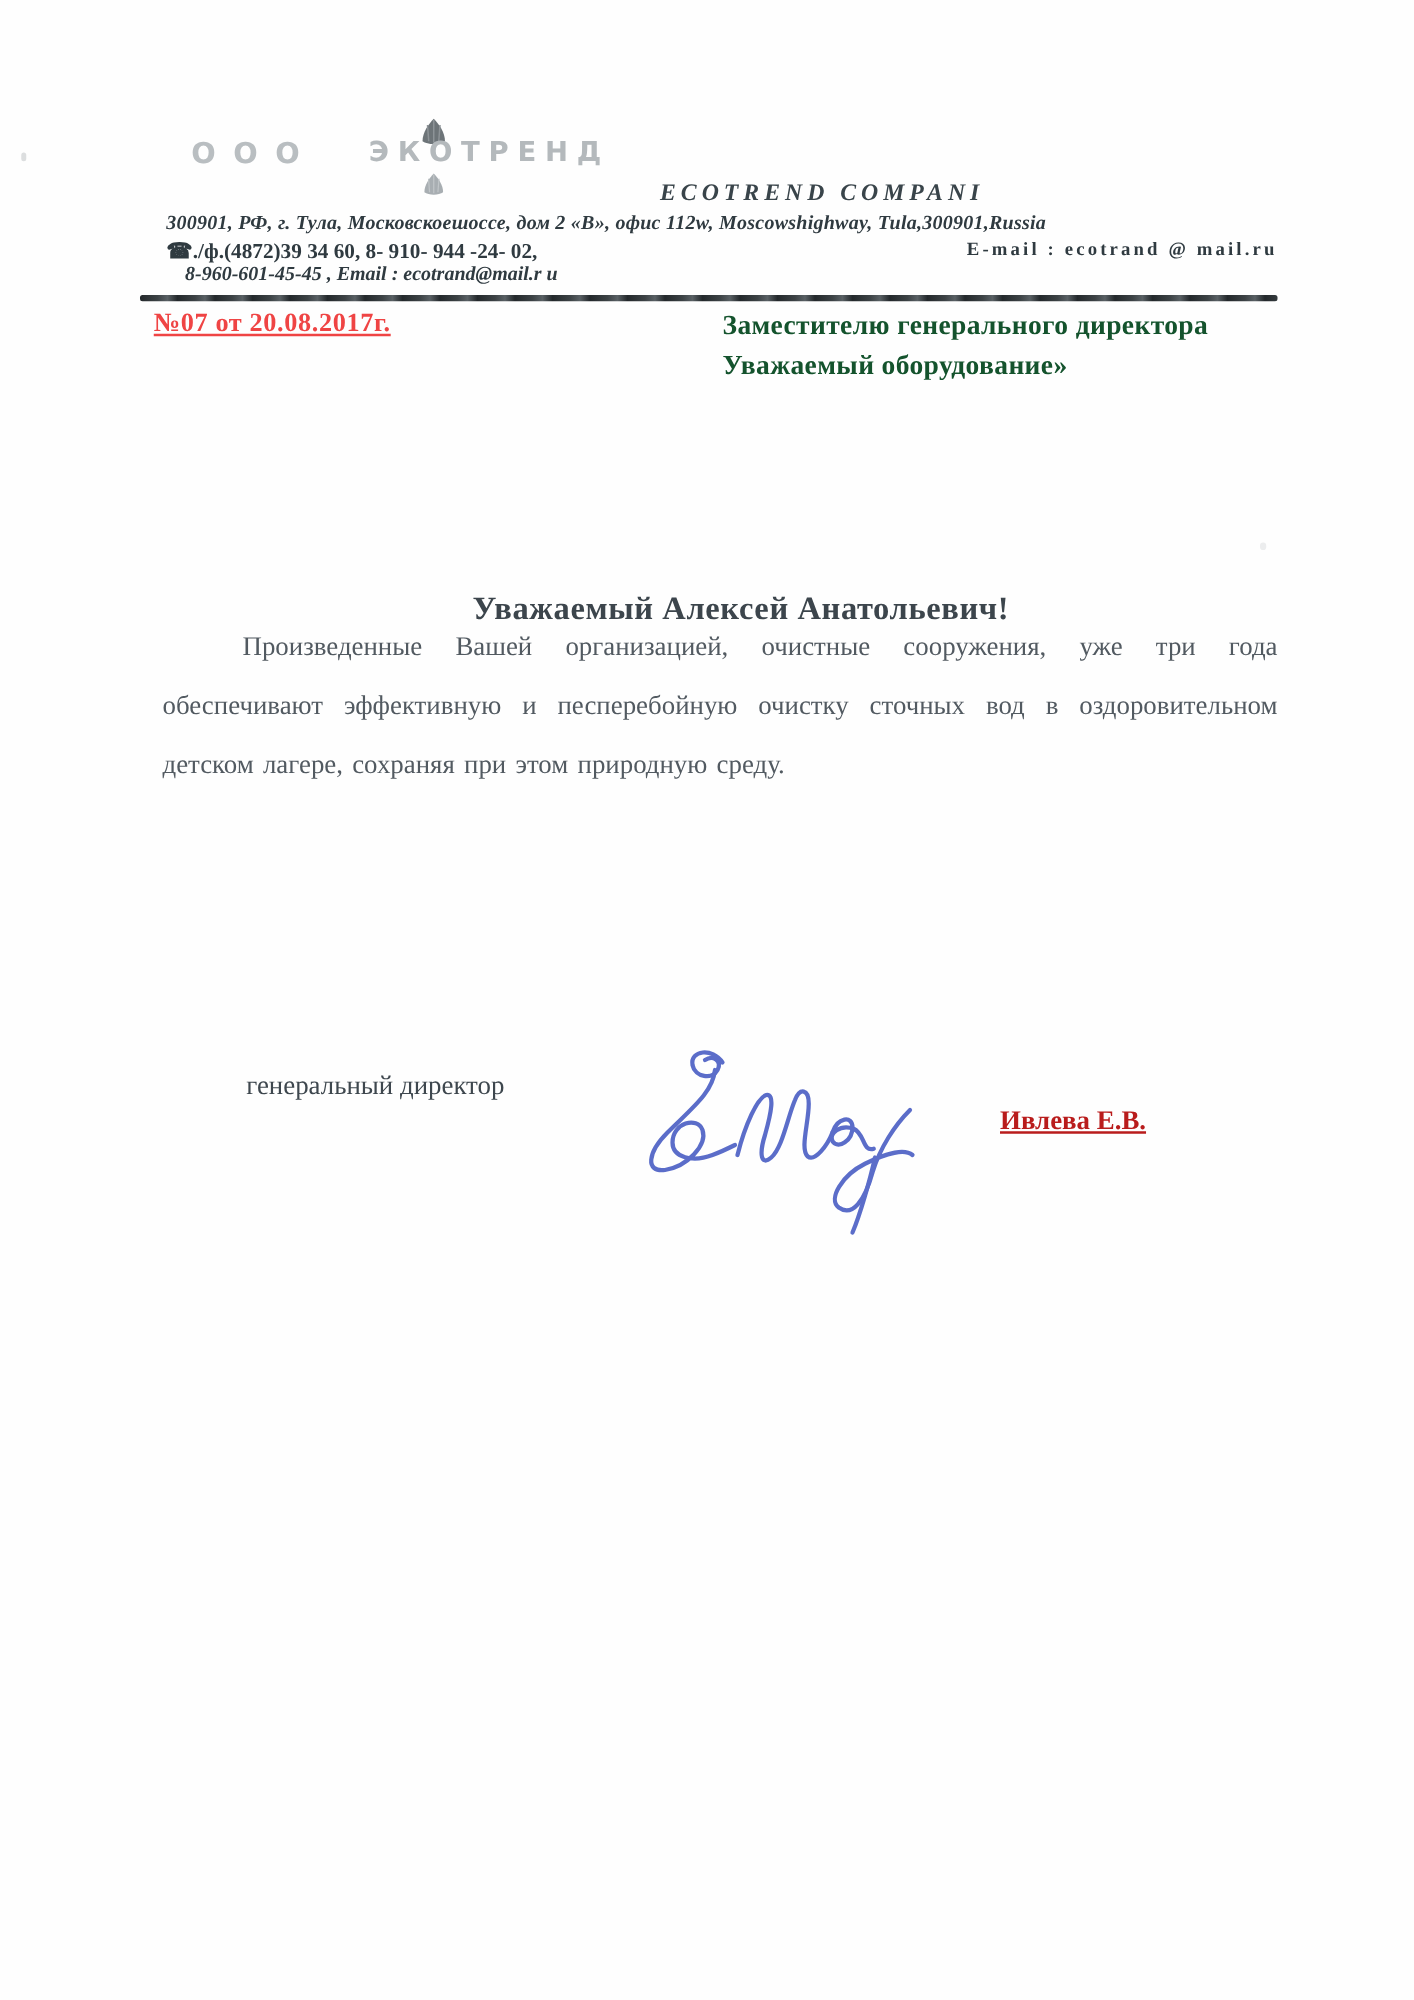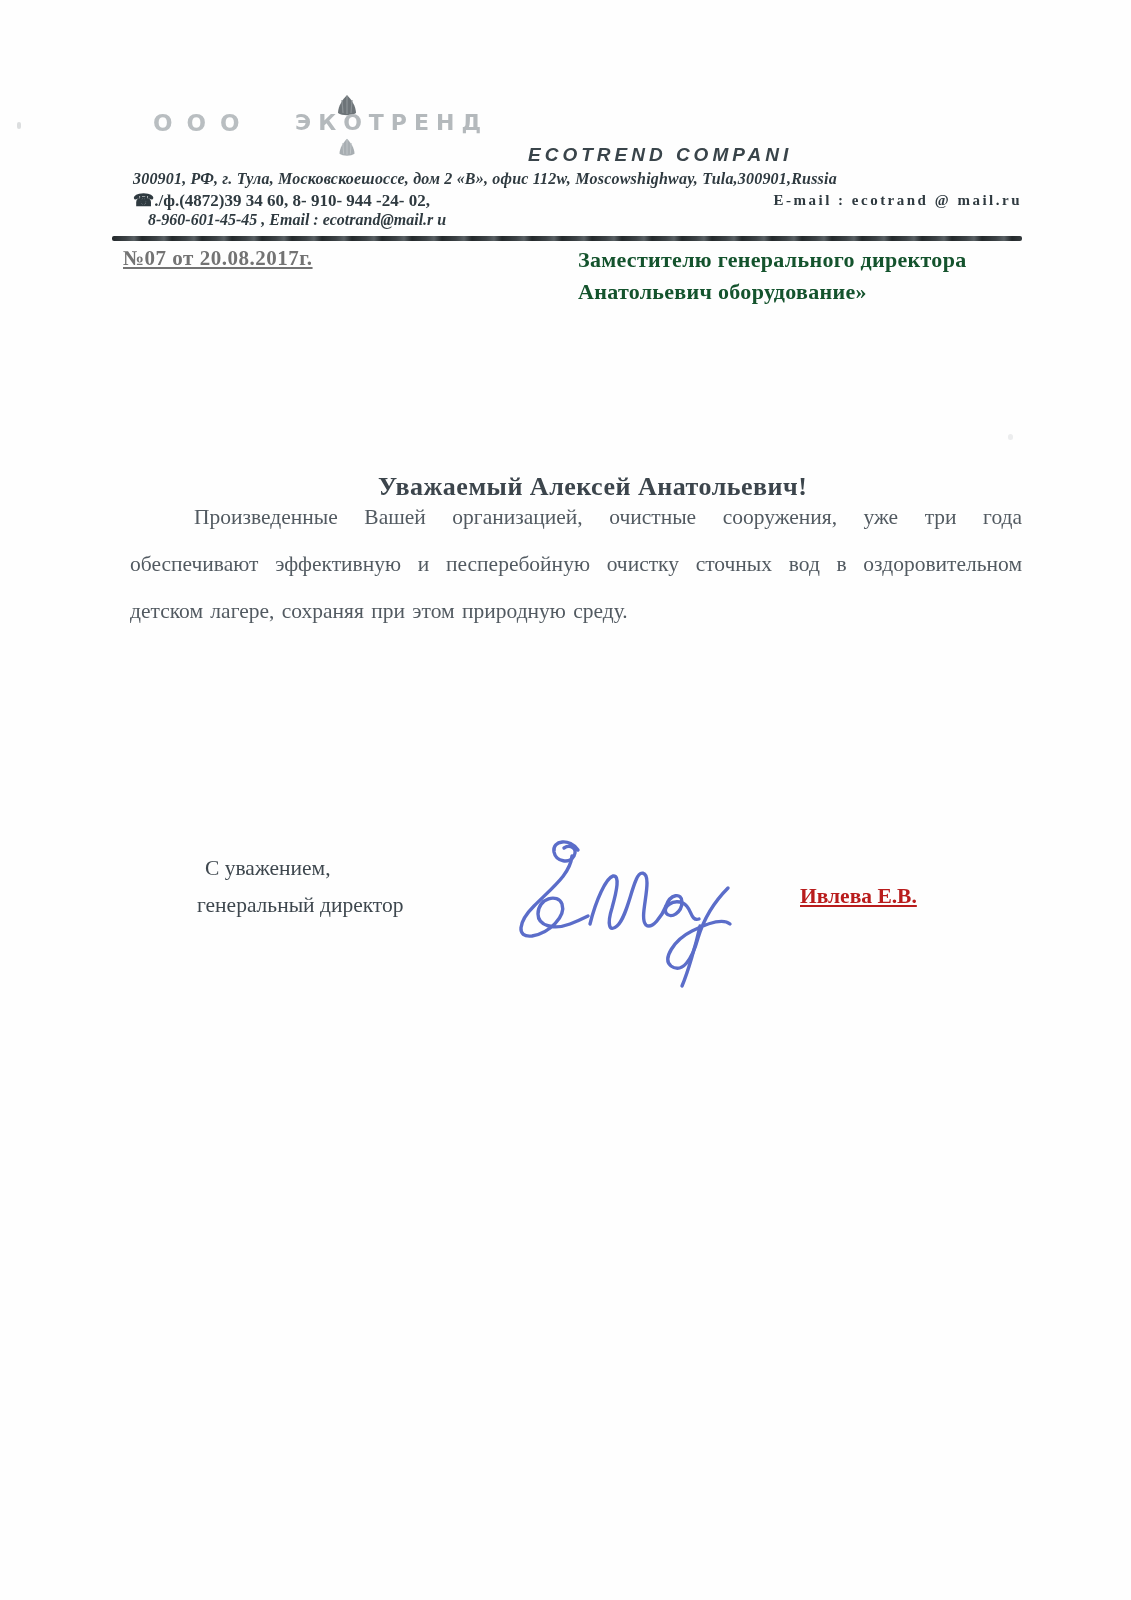--- a/index.html
+++ b/index.html
@@ -26,21 +26,21 @@
     font-family:"DejaVu Sans", sans-serif;
     font-size:22px; letter-spacing:7px;
     color:#b4b9bc; font-weight:600;
   }
   .logo-icon-top { left:334px; top:94px; }
   .logo-icon-bottom { left:336px; top:138px; }
 
   
   .company-en {
     left:528px; top:144px;
-    font-family:Liberation Sans, sans-serif;
+    font-family:Liberation Serif, serif;
     font-style:italic; font-weight:700;
     font-size:19px; letter-spacing:4px;
     color:#39444a;
   }
   .addr-line1 {
     left:133px; top:170px;
     font-style:italic; font-weight:700;
     font-size:16px; color:#2f3a40;
     letter-spacing:0.2px;
   }
@@ -62,21 +62,21 @@
     left:112px; top:236px; width:910px; height:5px;
     background:repeating-linear-gradient(90deg,
       #23282b 0px, #3c4245 14px, #596064 22px, #23282b 30px);
     border-radius:2px;
   }
 
   
   .ref-number {
     left:123px; top:246px;
     font-size:21px; font-weight:700;
-    color:#737373; text-decoration:underline;
+    color:#ef4444; text-decoration:underline;
     letter-spacing:0.5px;
   }
   .addressee {
     left:578px; top:244px;
     font-size:22px; font-weight:700;
     color:#14532d; line-height:32px;
     letter-spacing:0.3px;
   }
 
   
@@ -138,31 +138,30 @@
   <span class="email-right">E-mail : ecotrand @ mail.ru</span>
 </div>
 <div class="abs addr-line3">8-960-601-45-45 , Email : ecotrand@mail.r u</div>
 
 <div class="abs divider"></div>
 
 <div class="abs ref-number">№07 от 20.08.2017г.</div>
 
 <div class="abs addressee">
   <div>Заместителю генерального директора</div>
-  <div>Анатольевич оборудование»</div>
+  <div>Уважаемый оборудование»</div>
 </div>
 
 <div class="abs salutation">Уважаемый Алексей Анатольевич!</div>
 
 <div class="abs body-text">
   <p>Произведенные Вашей организацией, очистные сооружения, уже три года обеспечивают эффективную и песперебойную очистку сточных вод в оздоровительном детском лагере, сохраняя при этом природную среду.</p>
 </div>
 
 <div class="abs closing">
-  <div class="l1">С уважением,</div>
   <div>генеральный директор</div>
 </div>
 
 <div class="abs signature-svg">
   <svg width="272" height="168" viewBox="0 0 272 168">
     <g fill="none" stroke="#4a5ec4" stroke-width="3.4" stroke-linecap="round" opacity="0.9">
       <path d="M112 24 C104 12, 86 14, 88 26 C90 36, 104 38, 108 30 C112 22, 104 18, 98 22"></path>
       <path d="M106 30 C104 48, 88 60, 68 80 C52 96, 50 112, 66 110 C84 107, 100 90, 96 78 C92 67, 72 72, 72 88 C72 100, 88 104, 104 98 C112 95, 118 92, 122 90"></path>
       <path d="M124 98 C130 74, 140 52, 147 50 C154 49, 151 64, 146 82 C141 98, 143 107, 151 100 C160 92, 164 68, 170 54 C174 44, 181 45, 181 57 C181 72, 174 93, 180 99 C186 104, 196 90, 200 80"></path>
       <path d="M200 80 C204 68, 216 66, 216 76 C216 86, 205 94, 200 87 C197 81, 206 73, 217 77 C226 81, 224 96, 233 93"></path>

